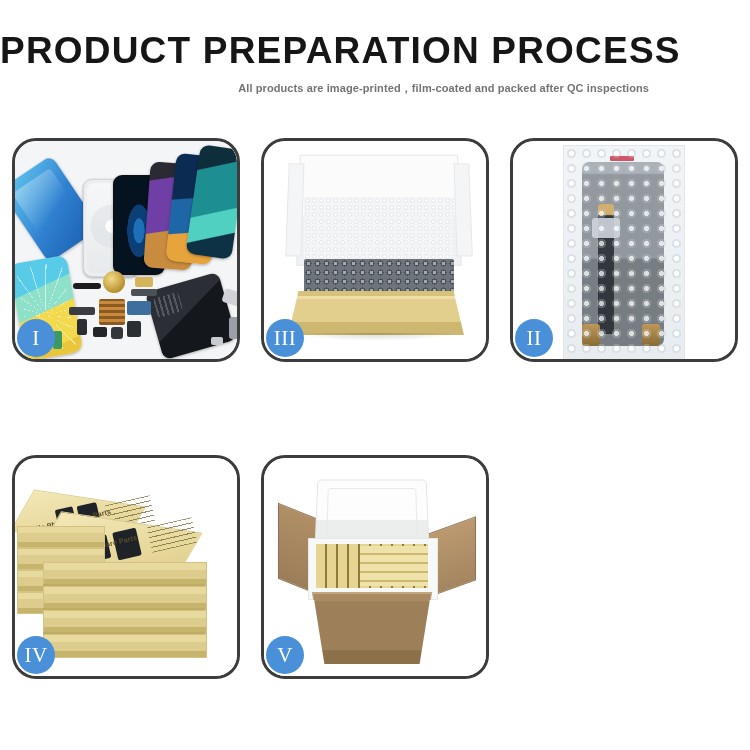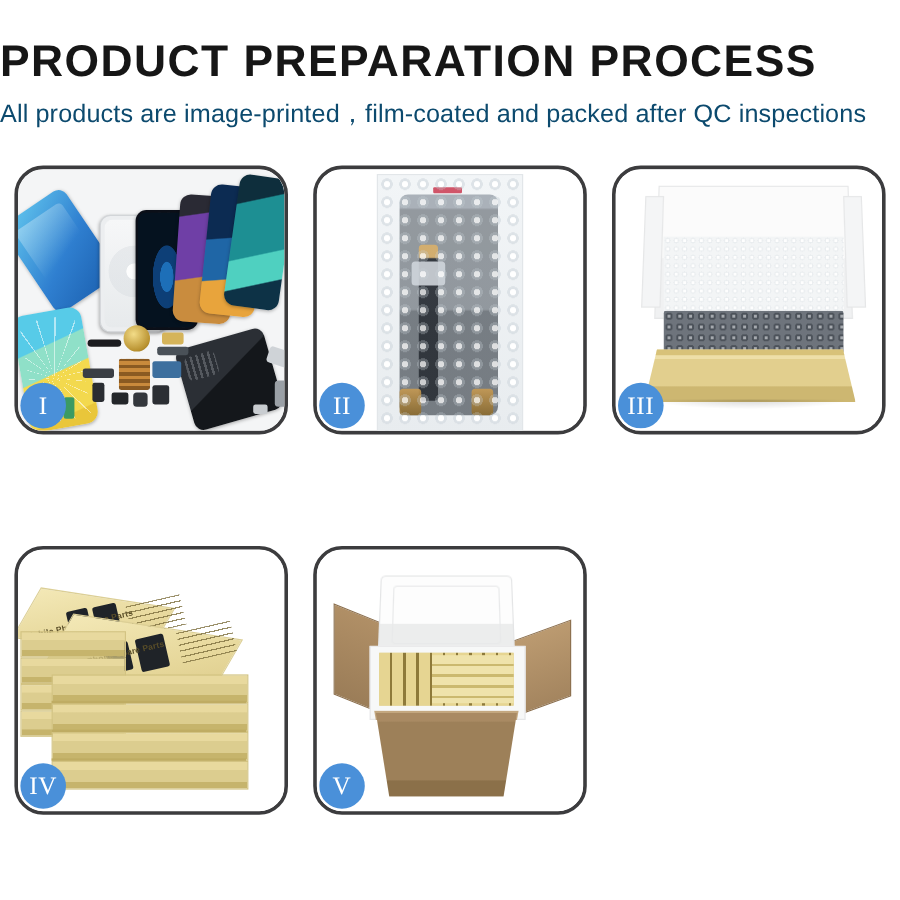--- a/index.html
+++ b/index.html
@@ -28,24 +28,24 @@
     font-size: 37px;
     font-weight: bold;
     letter-spacing: 1.2px;
     color: #161616;
     font-family: "Liberation Sans", sans-serif;
     white-space: nowrap;
   }
   .page-subtitle {
     margin: 0;
     padding-top: 9px;
-    font-size: 21px;
-    font-weight: normal;
+    font-size: 11px;
+    font-weight: bold;
     letter-spacing: 0.1px;
-    color: #0c4a6e;
+    color: #737373;
     white-space: nowrap;
   }
 
   
   .grid {
     position: absolute;
     top: 138px;
     left: 12px;
     width: 726px;
     display: grid;
@@ -413,43 +413,43 @@
       <div class="chip c12"></div>
       <div class="chip c13"></div>
       <div class="chip c14"></div>
       <div class="chip c15"></div>
     </div>
     <div class="badge">I</div>
   </div>
 
   <div class="panel">
     <div class="panel-photo">
+      <div class="p3-bg"></div>
+      <div class="box3-lid"></div>
+      <div class="foam3"></div>
+      <div class="wrap3"></div>
+      <div class="tray3"></div>
+      <div class="tray3-shadow"></div>
+    </div>
+    <div class="badge">III</div>
+  </div>
+
+  <div class="panel">
+    <div class="panel-photo">
       <div class="p2-bg"></div>
       <div class="bubble-bag">
         <div class="lcd-inner"></div>
         <div class="flex-strip"></div>
         <div class="flex-conn"></div>
         <div class="flex-foot-l"></div>
         <div class="flex-foot-r"></div>
         <div class="bubble-overlay"></div>
       </div>
     </div>
     <div class="badge">II</div>
-  </div>
-
-  <div class="panel">
-    <div class="panel-photo">
-      <div class="p3-bg"></div>
-      <div class="box3-lid"></div>
-      <div class="foam3"></div>
-      <div class="wrap3"></div>
-      <div class="tray3"></div>
-      <div class="tray3-shadow"></div>
-    </div>
-    <div class="badge">III</div>
   </div>
 
   <div class="panel">
     <div class="panel-photo">
       <div class="p4-bg"></div>
       <div class="stackwrap">
 
         <div class="gb-top" style="left:2px; top:34px; width:120px; height:40px;"></div>
         <div class="gb-thumb" style="left:42px; top:44px; width:18px; height:22px; transform:rotate(-13deg);"></div>
         <div class="gb-thumb" style="left:64px; top:40px; width:20px; height:24px; transform:rotate(-13deg);"></div>

